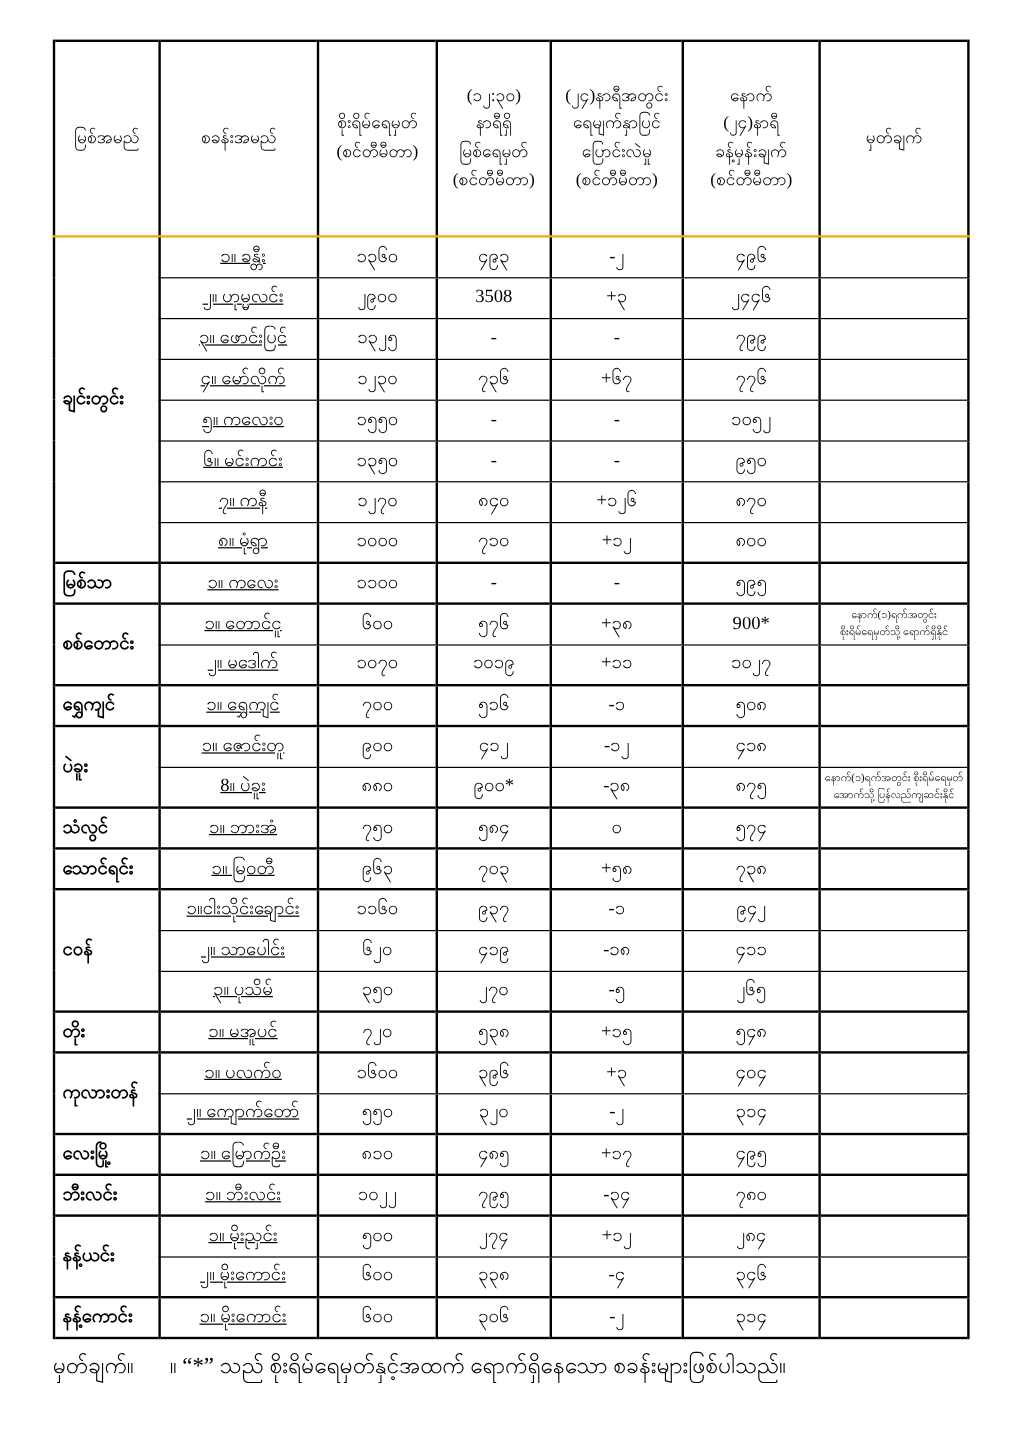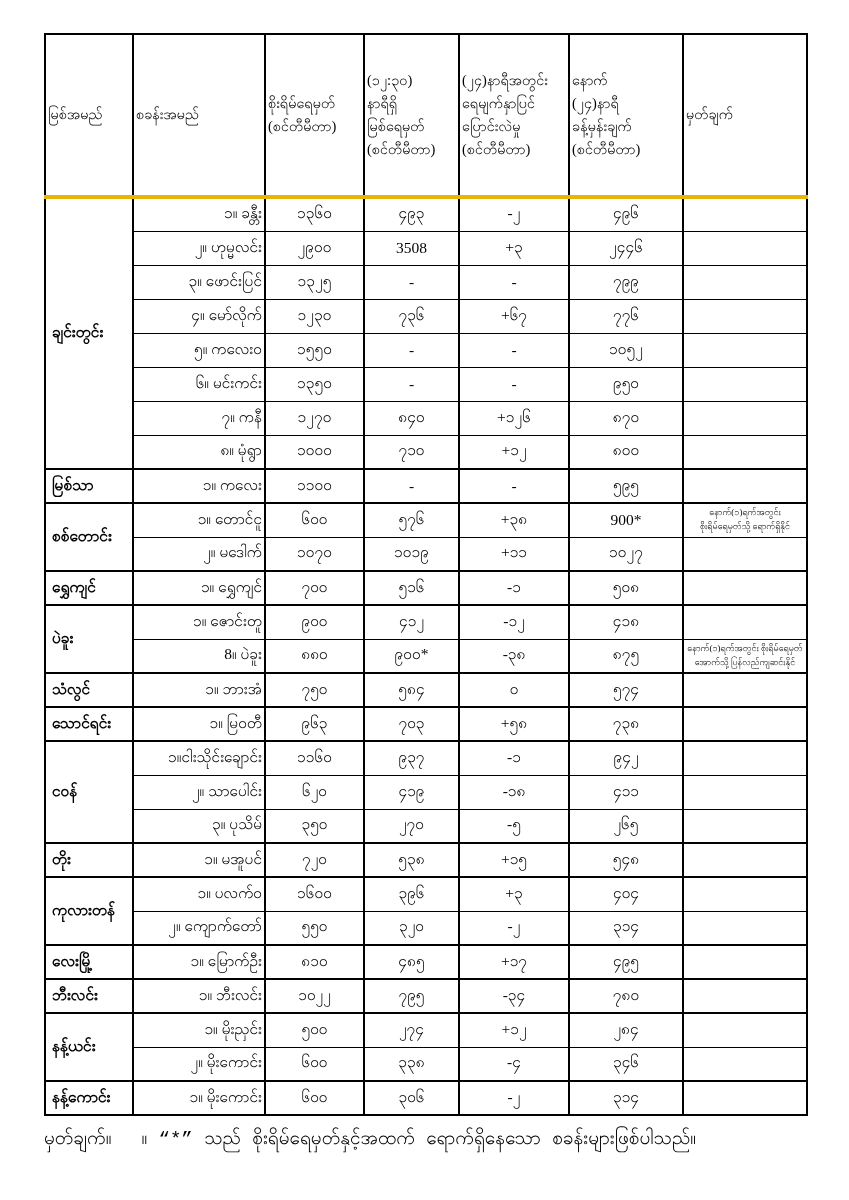--- a/index.html
+++ b/index.html
@@ -29,51 +29,51 @@
     border-top: 1px solid #000;
     border-bottom: 1px solid #000;
     box-sizing: border-box;
     overflow: hidden;
   }
   .wl thead th {
     height: 163px;
     font-weight: normal;
     font-size: 14.5px;
     line-height: 1.6;
-    text-align: left;
+    text-align: center;
     vertical-align: middle;
     white-space: pre-line;
-    border-bottom: 4px solid #eab308;
+    border-bottom: 2px solid #eab308;
     padding: 2px;
   }
   .wl tbody td {
     height: 34px;
     font-size: 15.5px;
     vertical-align: middle;
     padding: 0 2px;
   }
   .wl tbody tr.group-start td { border-top: 2px solid #000; }
   .wl td.river   { text-align: left; padding-left: 6px; font-weight: bold; }
-  .wl td.station { text-align: right; padding-left: 9px; white-space: nowrap; }
+  .wl td.station { text-align: center; padding-left: 9px; white-space: nowrap; text-decoration: underline; }
   .wl td.num     { text-align: center; }
   .wl td.remark  {
     font-size: 9px;
     line-height: 1.55;
     text-align: center;
     white-space: pre-line;
     padding: 0 0;
   }
   .footer {
     margin-top: 9px;
     font-size: 19px;
     display: flex;
     align-items: flex-start;
   }
   .footer .flabel { flex: 0 0 auto; margin-right: 30px; }
-  .footer .ftext  { flex: 1 1 auto; font-family: Liberation Mono, monospace; }
+  .footer .ftext  { flex: 1 1 auto; }
   col.c-river    { width: 88px; }
   col.c-station  { width: 132px; }
   col.c-danger   { width: 99px; }
   col.c-current  { width: 95px; }
   col.c-change   { width: 110px; }
   col.c-forecast { width: 114px; }
   col.c-remark   { width: 124px; }
 </style>
 </head>
 <body>

